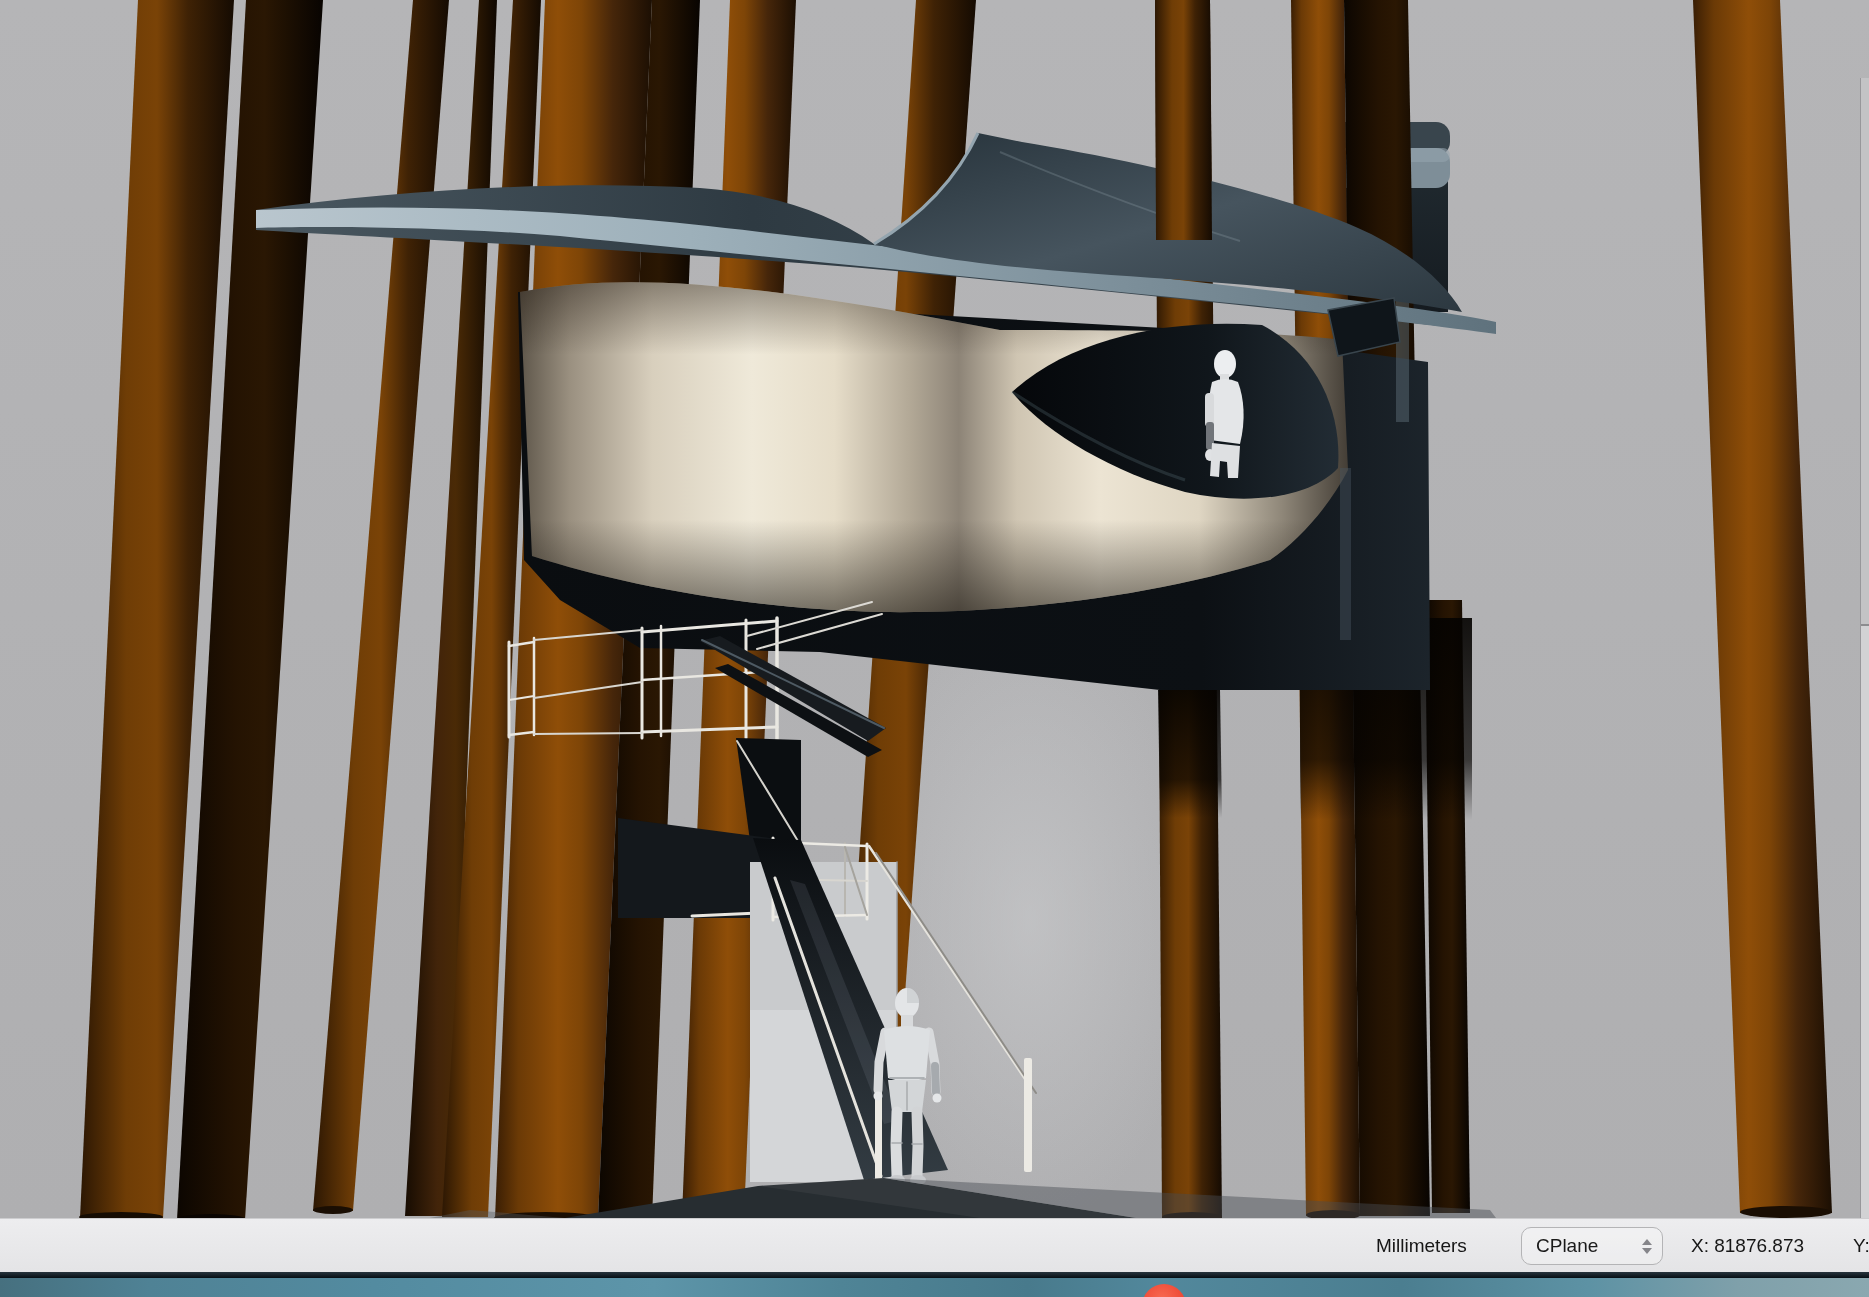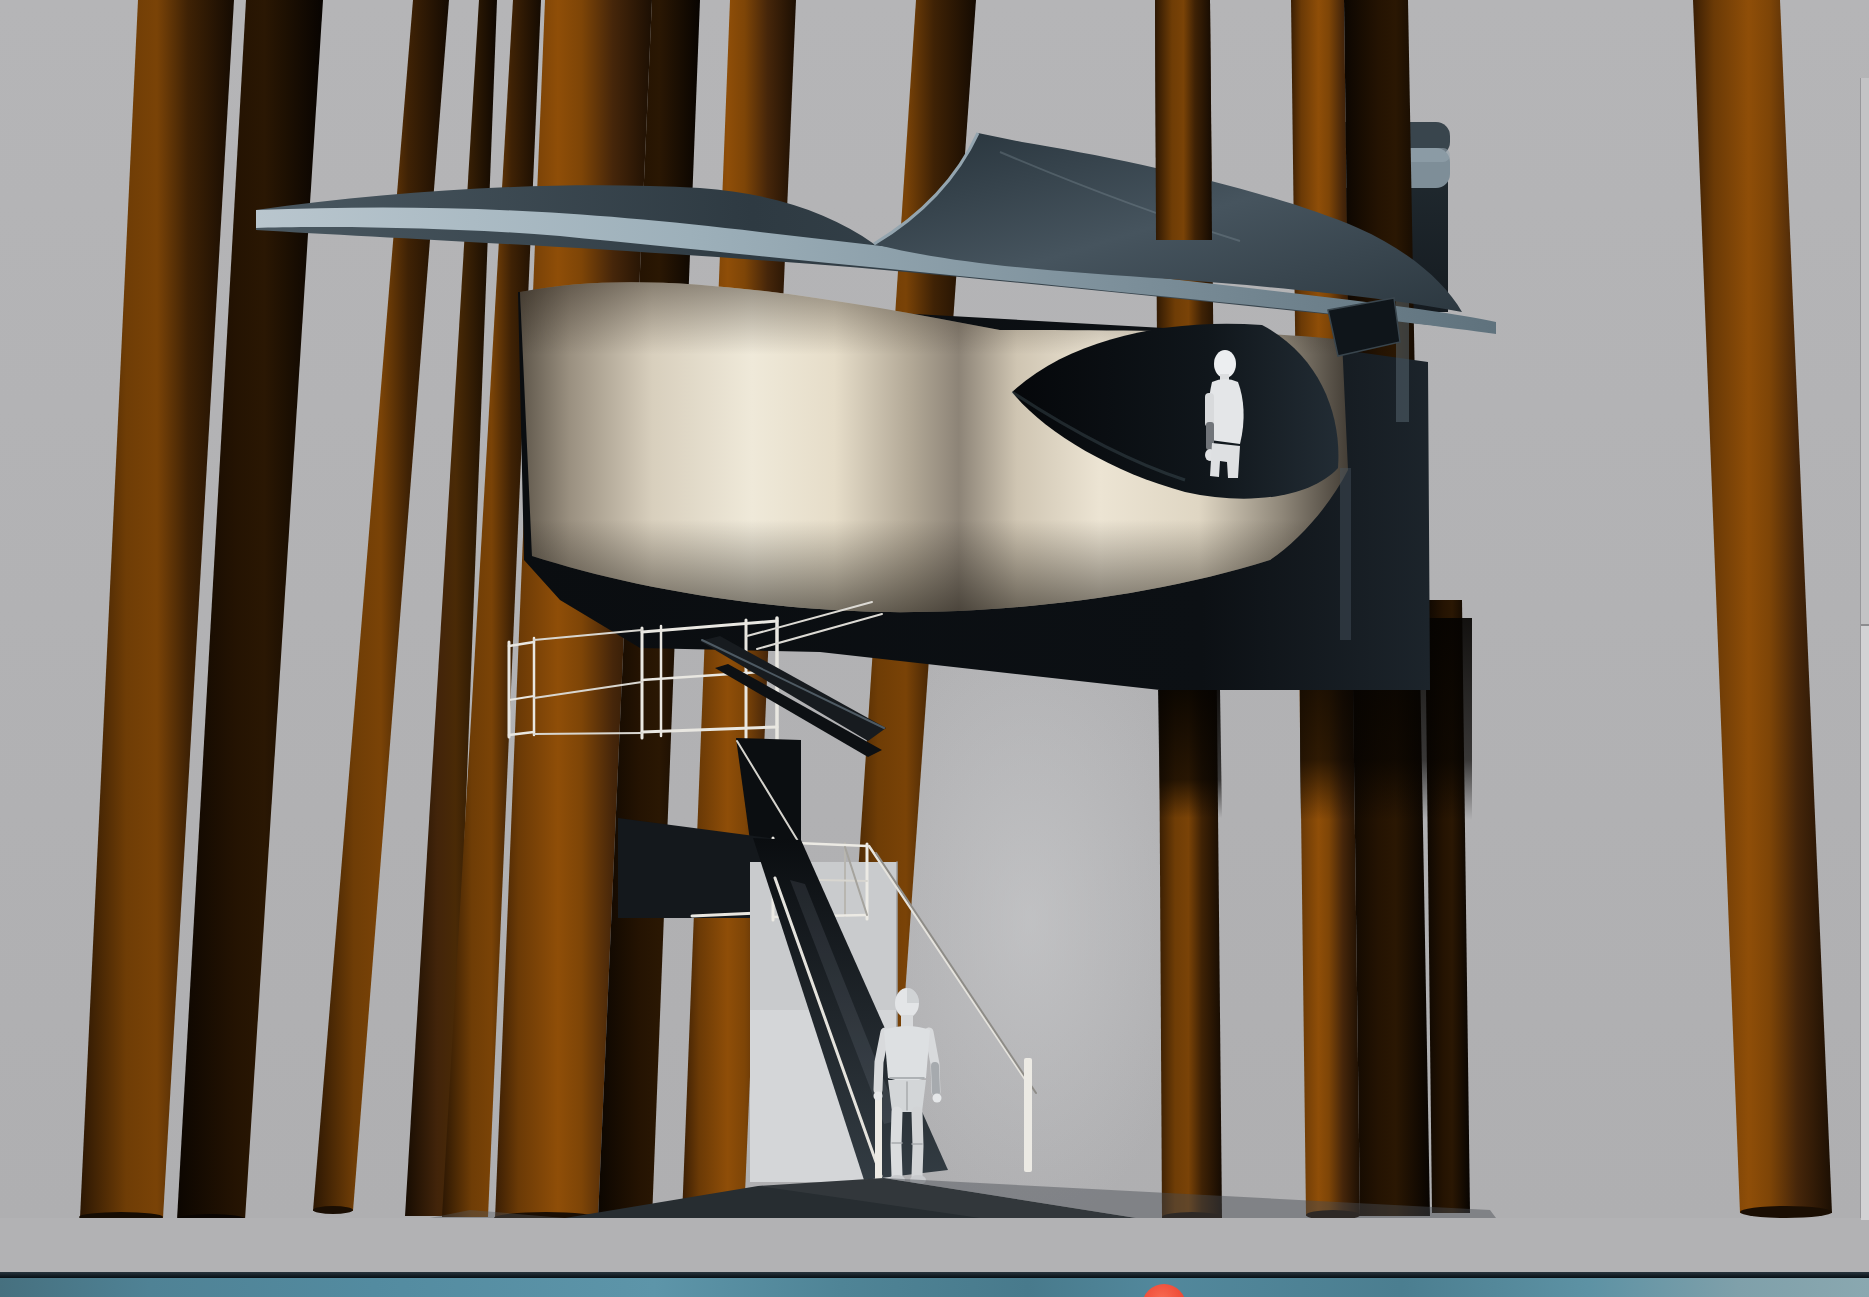--- a/index.html
+++ b/index.html
@@ -310,19 +310,31 @@
       <polygon points="884,1178 1490,1210 1496,1218 1136,1218" fill="#474c52" opacity=".45"></polygon>
       <polygon points="565,1218 470,1210 430,1218" fill="#55595e" opacity=".4"></polygon>
     </g>
 
   </svg>
 
   <div class="edge-scroll">
     <div class="lower"></div>
   </div>
 
+  <div class="statusbar">
+    <span class="sb-item sb-units">Millimeters</span>
+    <div class="cplane-popup">
+      <span>CPlane</span>
+      <span class="chevs">
+        <span class="chev up"></span>
+          <span class="chev down"></span>
+      </span>
+    </div>
+    <span class="sb-item sb-x">X: 81876.873</span>
+    <span class="sb-item sb-y">Y:</span>
+  </div>
 
   <div class="divider"></div>
   <div class="dockstrip">
     <div class="dock-red"></div>
   </div>
 
 </div>
 
 </body></html>

